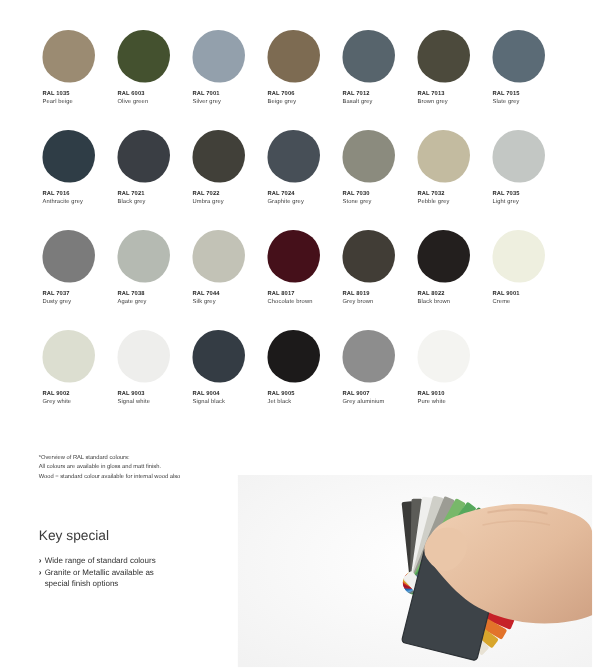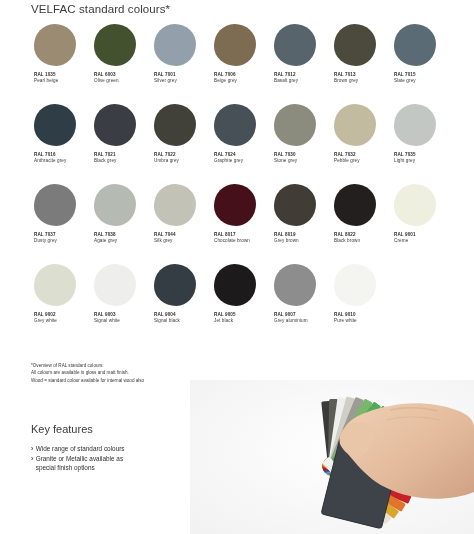--- a/index.html
+++ b/index.html
@@ -113,21 +113,20 @@
     overflow: hidden;
     background: #ffffff;
   }
   .photo svg { display: block; width: 100%; height: 100%; }
 </style>
 </head>
 <body>
 
 <div id="page">
 
-  <div class="page-title">VELFAC standard colours*</div>
 
   <div class="swatch-grid">
 
     <div class="swatch-row">
       <div class="swatch-cell">
         <div class="swatch-blob" style="background: rgb(155, 139, 114);"></div>
         <div class="swatch-text">
           <span class="swatch-code">RAL 1035</span>
           <span class="swatch-name">Pearl beige</span>
         </div>
@@ -327,21 +326,21 @@
 
   </div>
 
   <div class="footnote">
     <span>*Overview of RAL standard colours:</span>
     <span>All colours are available in gloss and matt finish.</span>
     <span>Wood = standard colour available for internal wood also</span>
   </div>
 
   <div class="features">
-    <div class="features-heading">Key features</div>
+    <div class="features-heading">Key special</div>
     <div class="feature-item">
       <span class="feature-chevron">›</span>
       <span class="feature-text">Wide range of standard colours</span>
     </div>
     <div class="feature-item">
       <span class="feature-chevron">›</span>
       <span class="feature-text">Granite or Metallic available as
 special finish options</span>
     </div>
   </div>

